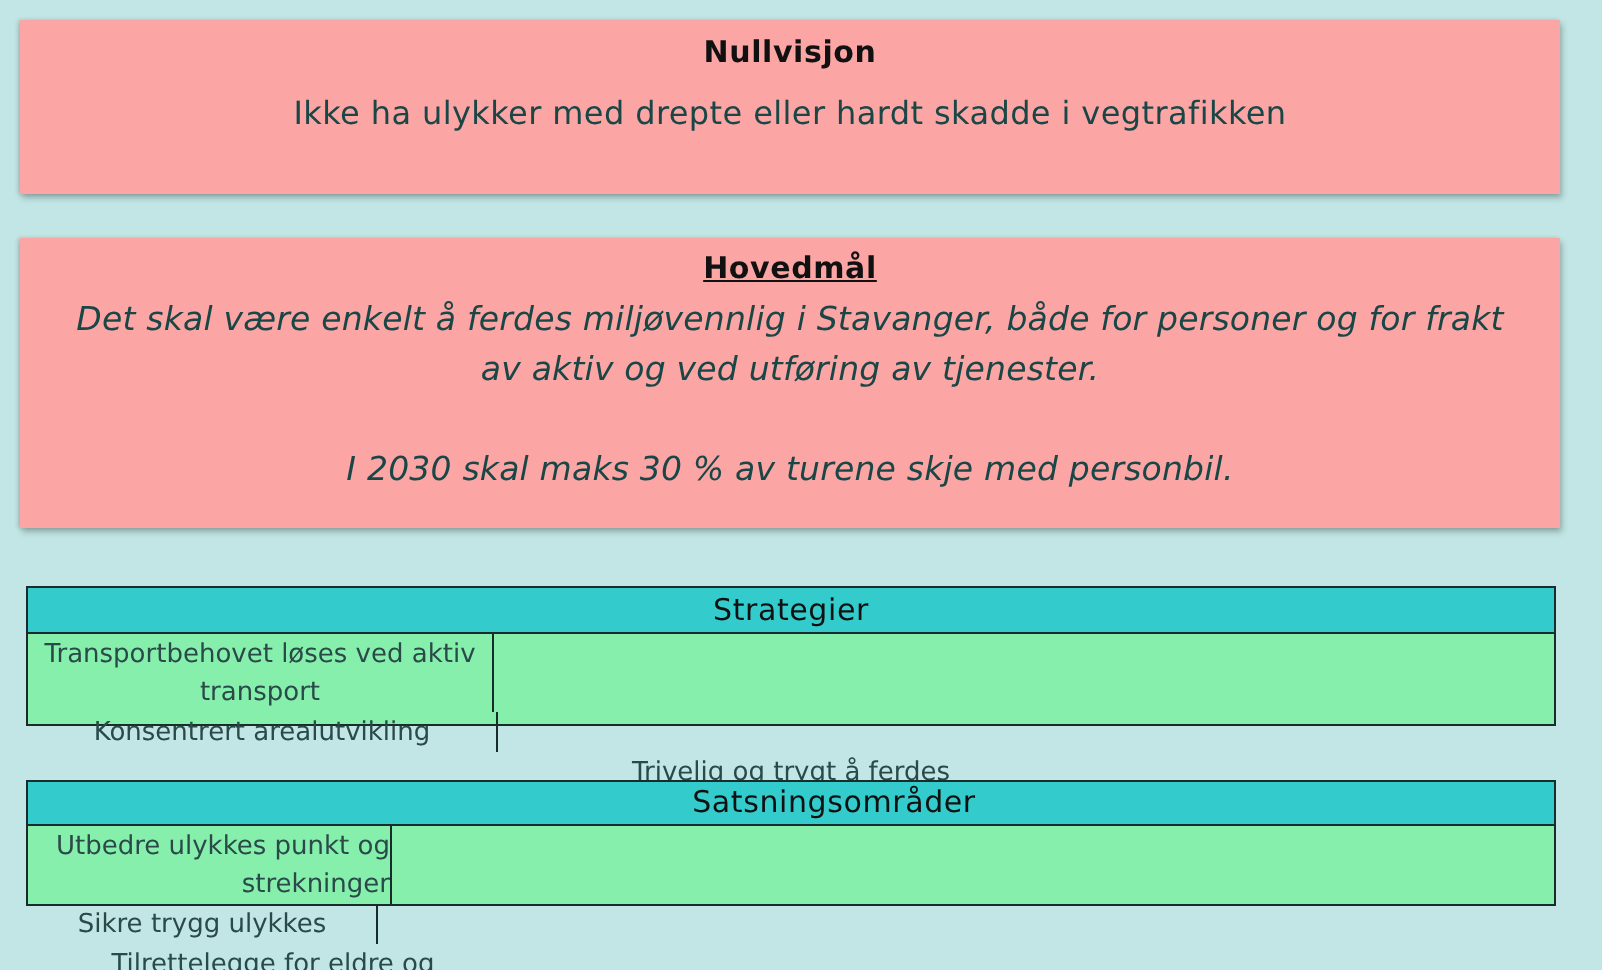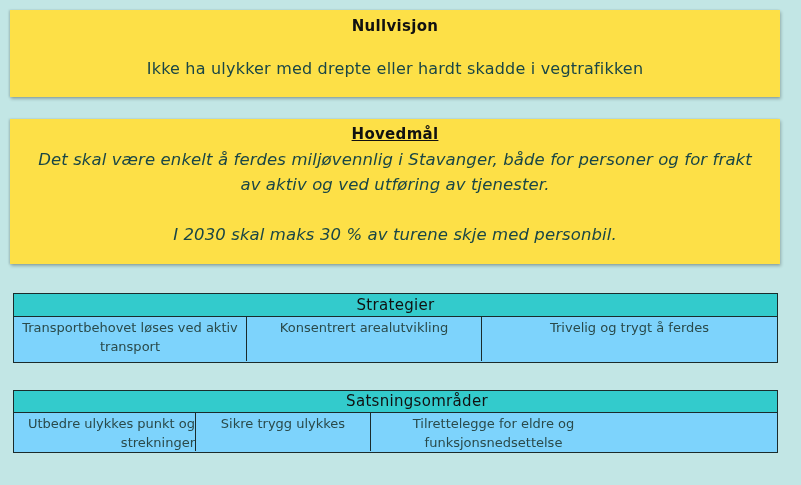--- a/index.html
+++ b/index.html
@@ -7,68 +7,68 @@
     width: 801px; height: 485px;
     background: #c2e6e5;
     position: relative;
     overflow: hidden;
     font-family: "DejaVu Sans", sans-serif;
     color: #1e3a3a;
   }
   .box {
     position: absolute;
     left: 10px; width: 770px;
-    background: #fde047;
+    background: #fca5a5;
     box-shadow: 1px 2px 3px rgba(0,0,0,0.25), -1px 0 2px rgba(0,0,0,0.15);
     text-align: center;
     box-sizing: border-box;
   }
   #nullvisjon { top: 10px; height: 87px; }
   #hovedmal { top: 119px; height: 145px; }
   .box-title {
     font-weight: bold;
     font-size: 15px;
     color: #111;
     letter-spacing: 0.3px;
   }
   #nullvisjon .box-title { margin-top: 7px; }
   #nullvisjon .box-text {
-    margin-top: 24px;
+    margin-top: 12px;
     font-size: 16px;
     color: #1a4646;
     letter-spacing: 0.2px;
   }
   #hovedmal .box-title { margin-top: 6px; text-decoration: underline; }
   #hovedmal .box-text {
     font-style: italic;
     font-size: 16.5px;
     color: #1a4646;
     line-height: 25px;
     margin-top: 4px;
     letter-spacing: 0.1px;
   }
   #hovedmal .gap { height: 25px; }
 
   .tbl {
     position: absolute;
     left: 13px; width: 765px;
     border: 1.5px solid #1a2b2b;
     box-sizing: border-box;
-    background: #7dd3fc;
+    background: #86efac;
   }
   .tbl-head {
     background: #33cbcc;
     text-align: center;
     font-size: 15px;
     color: #111;
     border-bottom: 1.5px solid #1a2b2b;
     box-sizing: border-box;
     letter-spacing: 0.3px;
   }
-  .tbl-row { display: flex; height: 100%; }
+  .tbl-row { display: flex; height: 100%; flex-direction: column; }
   .cell {
     text-align: center;
     font-size: 13px;
     color: #2a4a4a;
     line-height: 19px;
     padding-top: 1px;
     box-sizing: border-box;
     border-right: 1.5px solid #1a2b2b;
   }
   .cell:last-child { border-right: none; }

